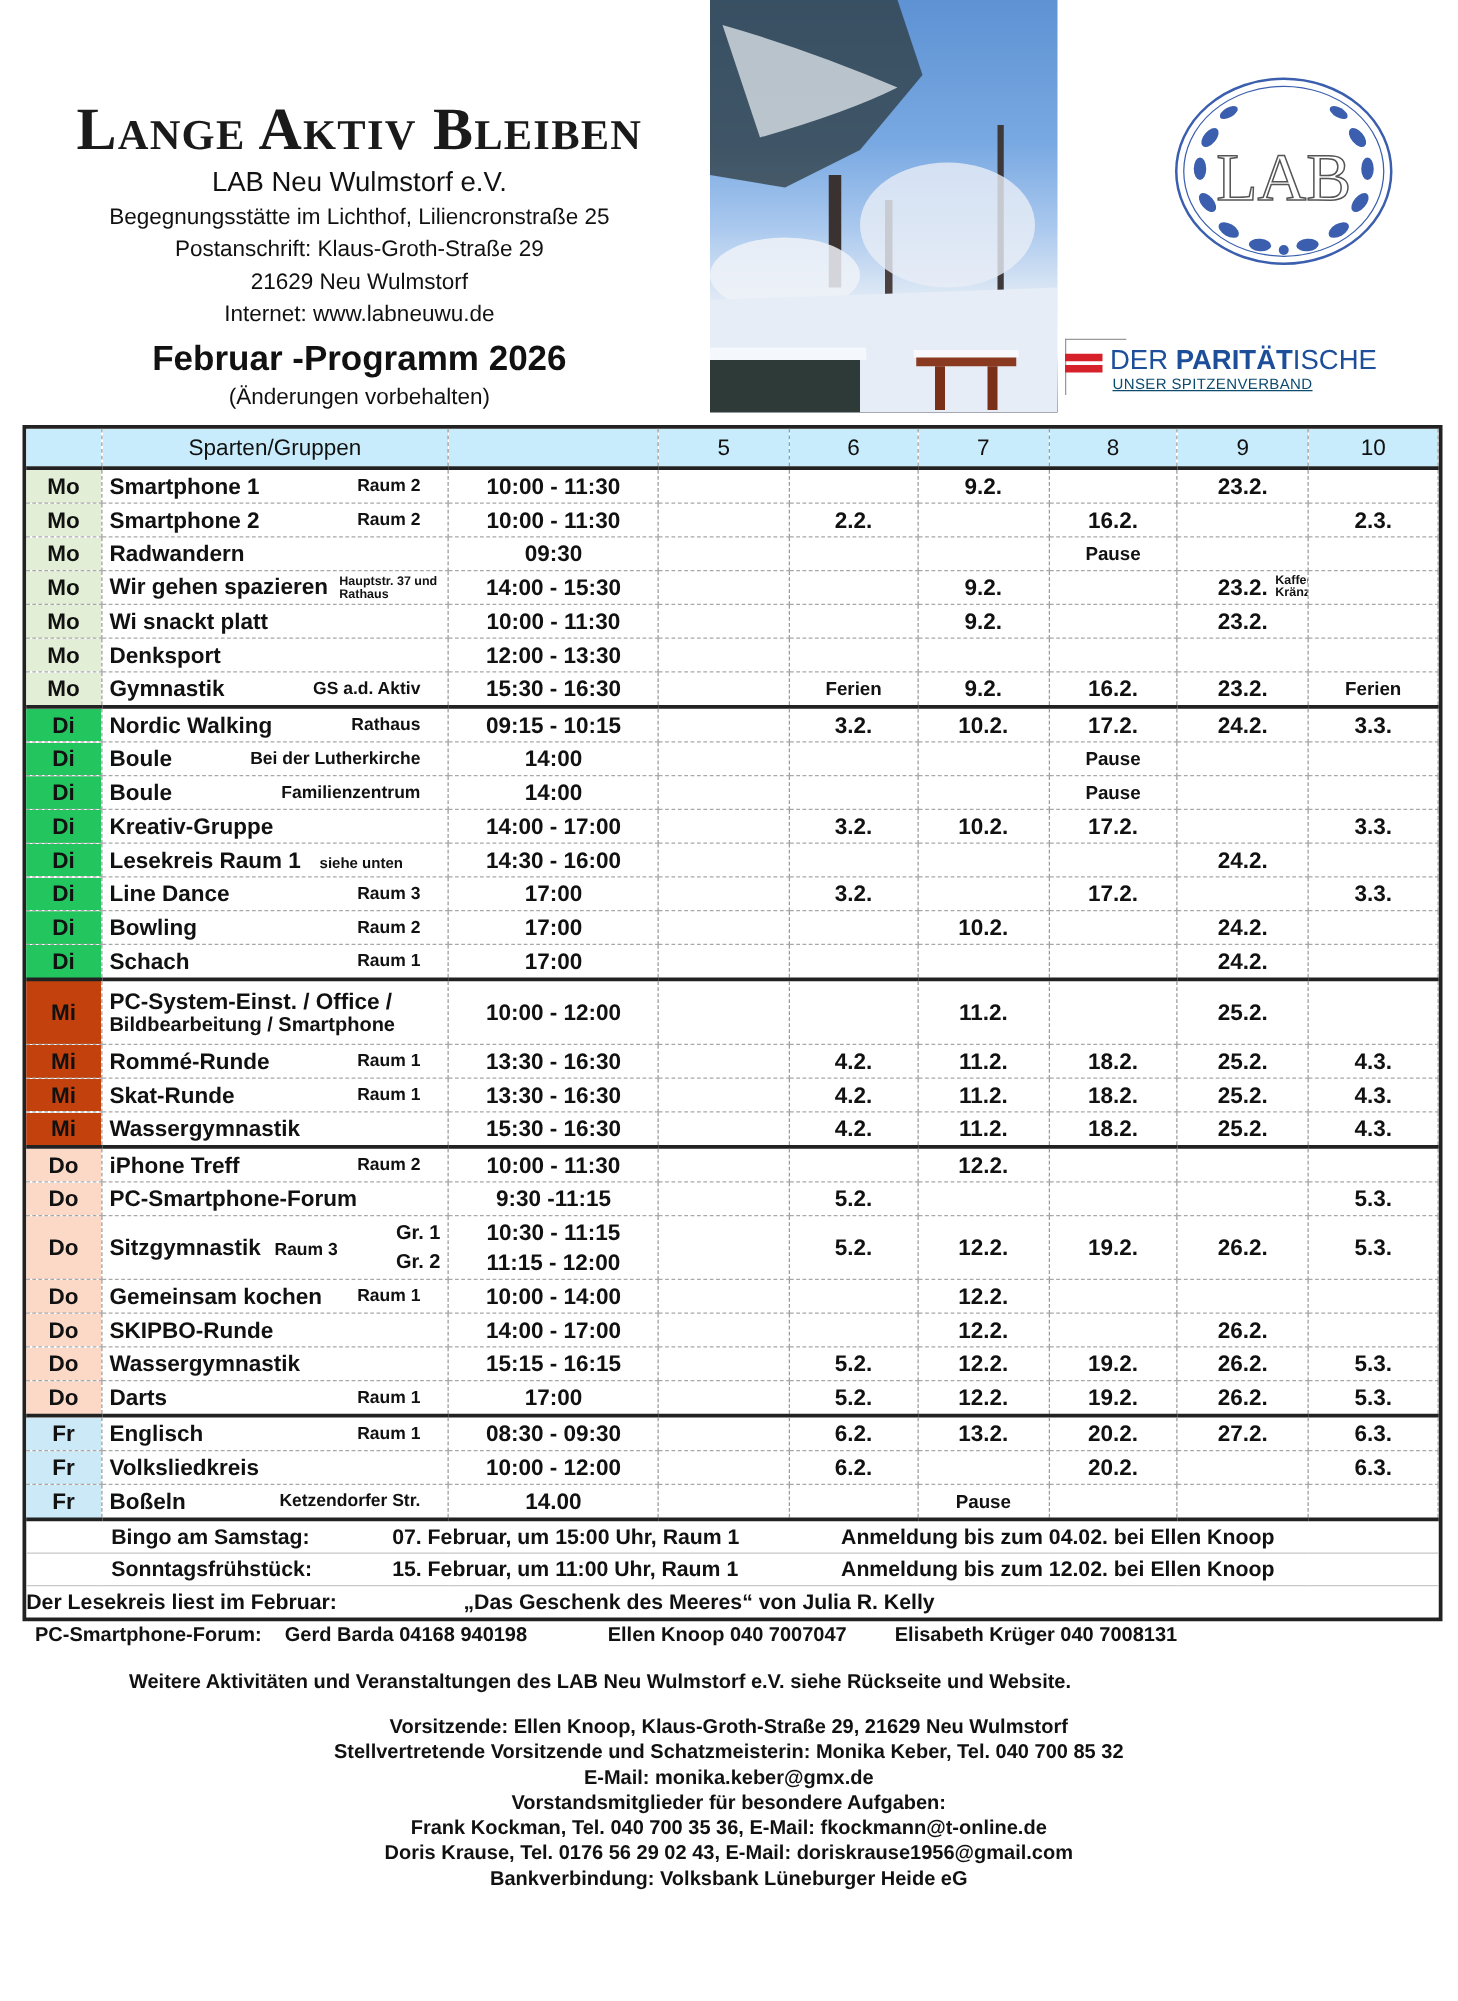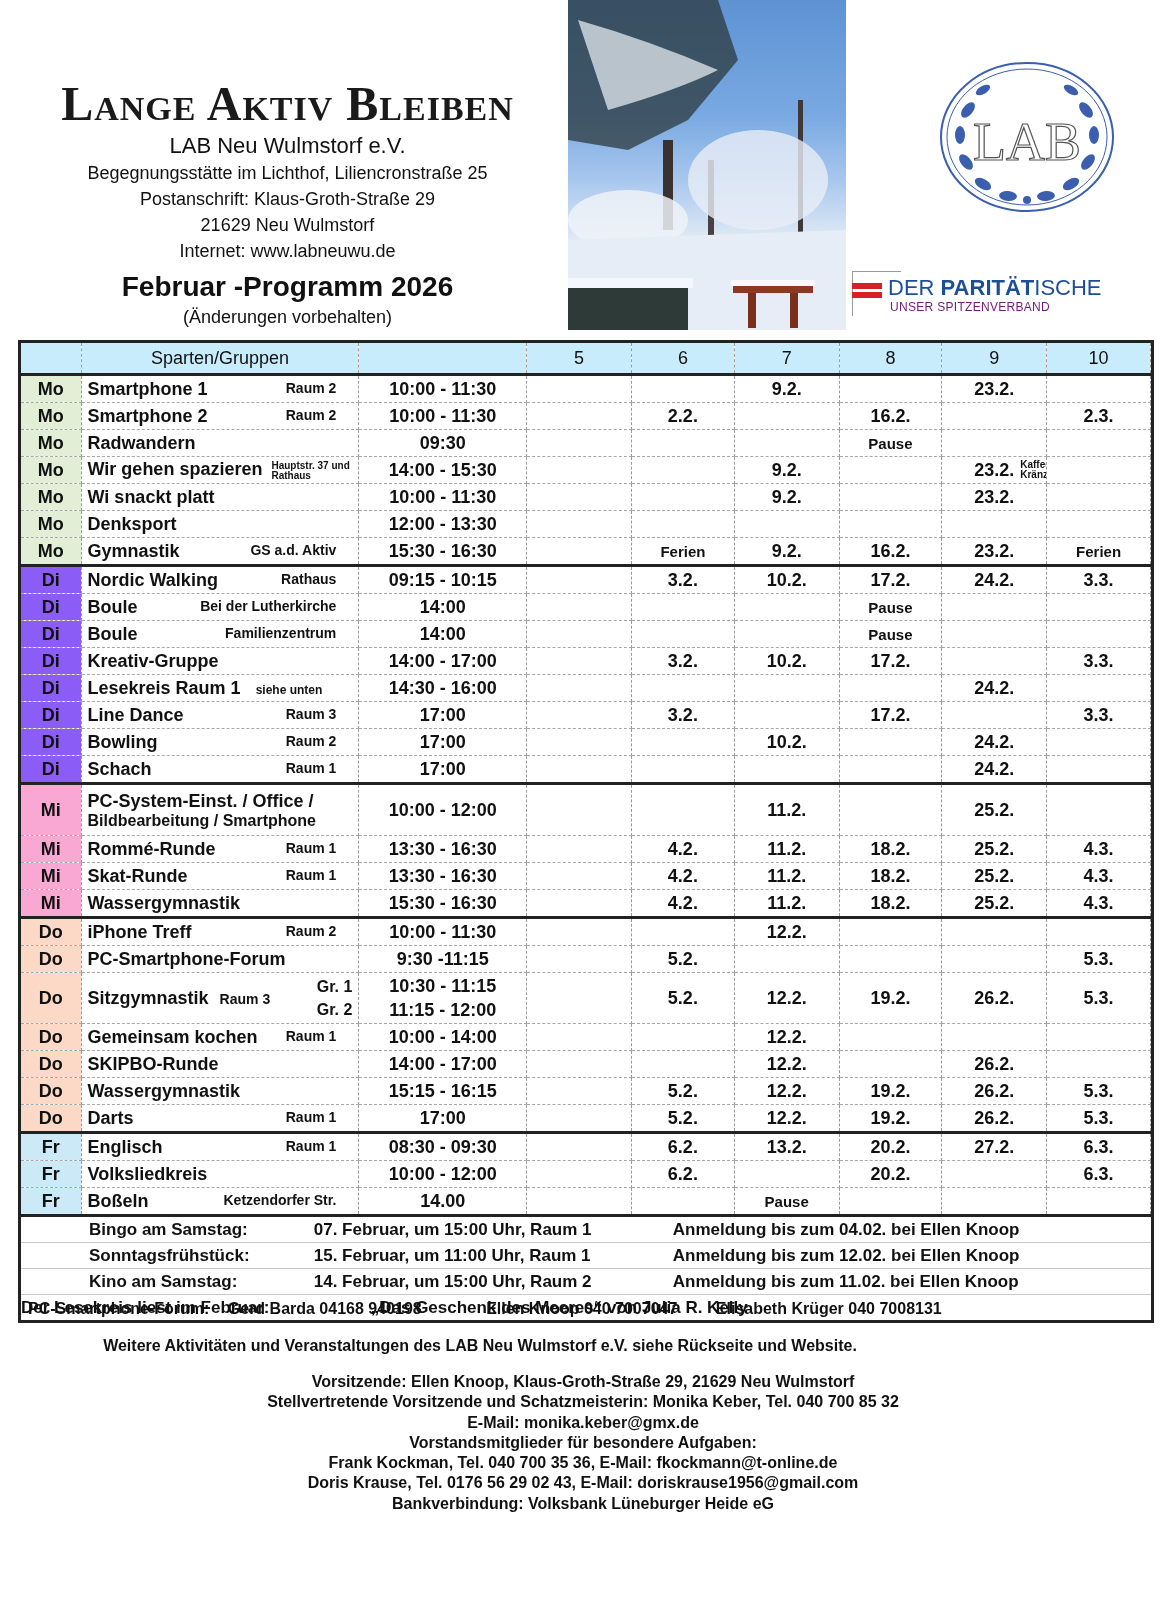--- a/index.html
+++ b/index.html
@@ -17,22 +17,22 @@
   
   #lab-logo{left:938px;top:60px;width:178px;height:154px;}
   #parit{left:852px;top:271px;width:288px;height:50px;}
   
   #tbl{left:18px;top:340px;width:1130px;border:3px solid #222;border-collapse:collapse;}
   table{border-collapse:collapse;width:100%;table-layout:fixed;}
   td,th{border-right:1px dashed #9a9a9a;border-bottom:1px dashed #a8a8a8;padding:0;font-size:18px;height:26px;white-space:nowrap;overflow:hidden;}
   th{background:#c8ecfb;font-weight:normal;height:30px;border-bottom:3px solid #222;font-size:18px;}
   .day{text-align:center;font-weight:bold;font-size:18px;}
   .d-mo{background:#e2efd6;}
-  .d-di{background:#8b5cf6;}
-  .d-mi{background:#f9a8d4;}
+  .d-di{background:#22c55e;}
+  .d-mi{background:#c2410c;}
   .d-do{background:#fbd9c6;}
   .d-fr{background:#cce9f7;}
   .name{padding-left:6px;font-weight:bold;position:relative;}
   .room{position:absolute;right:22px;top:4px;font-size:14px;}
   .time{text-align:center;font-weight:bold;}
   .date{text-align:center;font-weight:bold;}
   .small{font-size:15px;}
   .grp-end td{border-bottom:3px solid #222;}
   .note-tiny{font-size:10px;line-height:10px;display:inline-block;vertical-align:middle;font-weight:bold;}
   .info td{font-weight:bold;font-size:17px;height:25px;border-right:none;}
@@ -97,21 +97,21 @@
   </svg>
 </div>
 
 <div id="parit" class="abs">
   <div style="position:absolute;left:0;top:0;width:48px;height:44px;border:1px solid #999;border-right:none;border-bottom:none;"></div>
   <div style="position:absolute;left:0;top:12px;width:30px;height:6px;background:#d6202a;"></div>
   <div style="position:absolute;left:0;top:21px;width:30px;height:6px;background:#d6202a;"></div>
   <div style="position:absolute;left:36px;top:4px;font-size:22px;color:#1d4e9a;white-space:nowrap;">
     <span>DER </span><b>PARITÄT</b><span>ISCHE</span>
   </div>
-  <div style="position:absolute;left:38px;top:29px;font-size:12px;color:#701a75;letter-spacing:0.3px;">UNSER SPITZENVERBAND</div>
+  <div style="position:absolute;left:38px;top:29px;font-size:12px;color:#0c4a6e;letter-spacing:0.3px;text-decoration:underline;">UNSER SPITZENVERBAND</div>
 </div>
 
 <div id="tbl" class="abs">
   <table>
     <colgroup>
       <col style="width:59px">
         <col style="width:273px">
         <col style="width:165px">
       <col style="width:103px">
         <col style="width:101px">
@@ -474,26 +474,20 @@
       <span style="display:inline-block;width:355px">07. Februar, um 15:00 Uhr, Raum 1</span>
       <span>Anmeldung bis zum 04.02. bei Ellen Knoop</span></td>
         </tr>
         <tr class="info">
           <td colspan="9" style="padding-left:68px;border-bottom:1px solid #c8c8c8;">
       <span style="display:inline-block;width:220px">Sonntagsfrühstück:</span>
       <span style="display:inline-block;width:355px">15. Februar, um 11:00 Uhr, Raum 1</span>
       <span>Anmeldung bis zum 12.02. bei Ellen Knoop</span></td>
         </tr>
         <tr class="info">
-          <td colspan="9" style="padding-left:68px;border-bottom:1px solid #c8c8c8;">
-      <span style="display:inline-block;width:220px">Kino am Samstag:</span>
-      <span style="display:inline-block;width:355px">14. Februar, um 15:00 Uhr, Raum 2</span>
-      <span>Anmeldung bis zum 11.02. bei Ellen Knoop</span></td>
-        </tr>
-        <tr class="info">
           <td colspan="9" style="border-bottom:none;">
     <span style="display:inline-block;width:345px">Der Lesekreis liest im Februar:</span>
     <span>„Das Geschenk des Meeres“ von Julia R. Kelly</span></td>
         </tr>
       </tbody>
   </table>
 </div>
 
 <div id="contacts" class="abs">
   <span>PC-Smartphone-Forum:</span>

